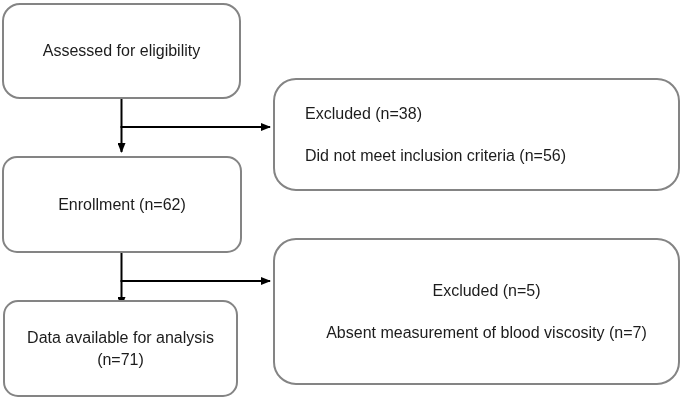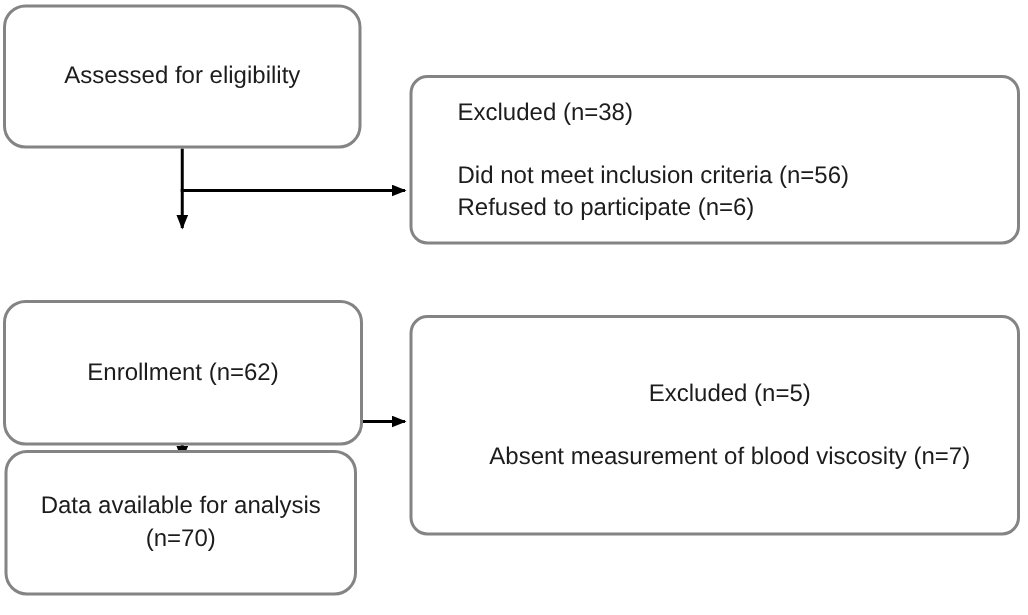--- a/index.html
+++ b/index.html
@@ -36,37 +36,38 @@
   .flowbox.center {
     align-items: center;
     text-align: center;
     border-radius: 15px;
     font-size: 16px;
     line-height: 22px;
   }
   .flowbox.left {
     align-items: flex-start;
     text-align: left;
-    border-radius: 12px;
+    border-radius: 23px;
     font-size: 16px;
     line-height: 21px;
     padding-left: 30px;
     padding-right: 10px;
+    margin-top: 28px;
   }
   .flowbox.left .box-title {
     margin-bottom: 21px; 
   }
   .txt-line {
     display: block;
     white-space: nowrap;
   }
   
-  #box-assessed   { left: 2px;   top: 3px;   width: 239px; height: 96px;  }
+  #box-assessed   { left: 2px;   top: 3px;   width: 239px; height: 96px; border-radius: 18px;  }
   #box-excluded1  { left: 273px; top: 50px;  width: 407px; height: 113px; }
-  #box-enrollment { left: 2px;   top: 156px; width: 240px; height: 97px; margin-top: 44px;  }
+  #box-enrollment { left: 2px;   top: 156px; width: 240px; height: 97px;  }
   #box-excluded2  { left: 273px; top: 210px; width: 407px; height: 147px; align-items: center; }
   #box-analysis   { left: 3px;   top: 300px; width: 235px; height: 97px;  }
 </style>
 </head>
 <body>
 
 <div class="canvas">
 
   <svg class="arrows" viewBox="0 0 685 410" xmlns="http://www.w3.org/2000/svg">
     <defs>
@@ -84,30 +85,29 @@
     <line x1="120.5" y1="281" x2="270" y2="281" stroke="#000000" stroke-width="2" marker-end="url(#ah)"></line>
   </svg>
 
   <div id="box-assessed" class="flowbox center">
     <span class="txt-line">Assessed for eligibility</span>
   </div>
 
   <div id="box-excluded1" class="flowbox left">
     <span class="txt-line box-title">Excluded (n=38)</span>
     <span class="txt-line">Did not meet inclusion criteria (n=56)</span>
-    <span class="txt-line">Refused to participate (n=6)</span>
   </div>
 
   <div id="box-enrollment" class="flowbox center">
     <span class="txt-line">Enrollment (n=62)</span>
   </div>
 
   <div id="box-excluded2" class="flowbox left">
     <span class="txt-line box-title">Excluded (n=5)</span>
     <span class="txt-line">Absent measurement of blood viscosity (n=7)</span>
   </div>
 
   <div id="box-analysis" class="flowbox center">
     <span class="txt-line">Data available for analysis</span>
-    <span class="txt-line">(n=70)</span>
+    <span class="txt-line">(n=71)</span>
   </div>
 
 </div>
 
 </body></html>

